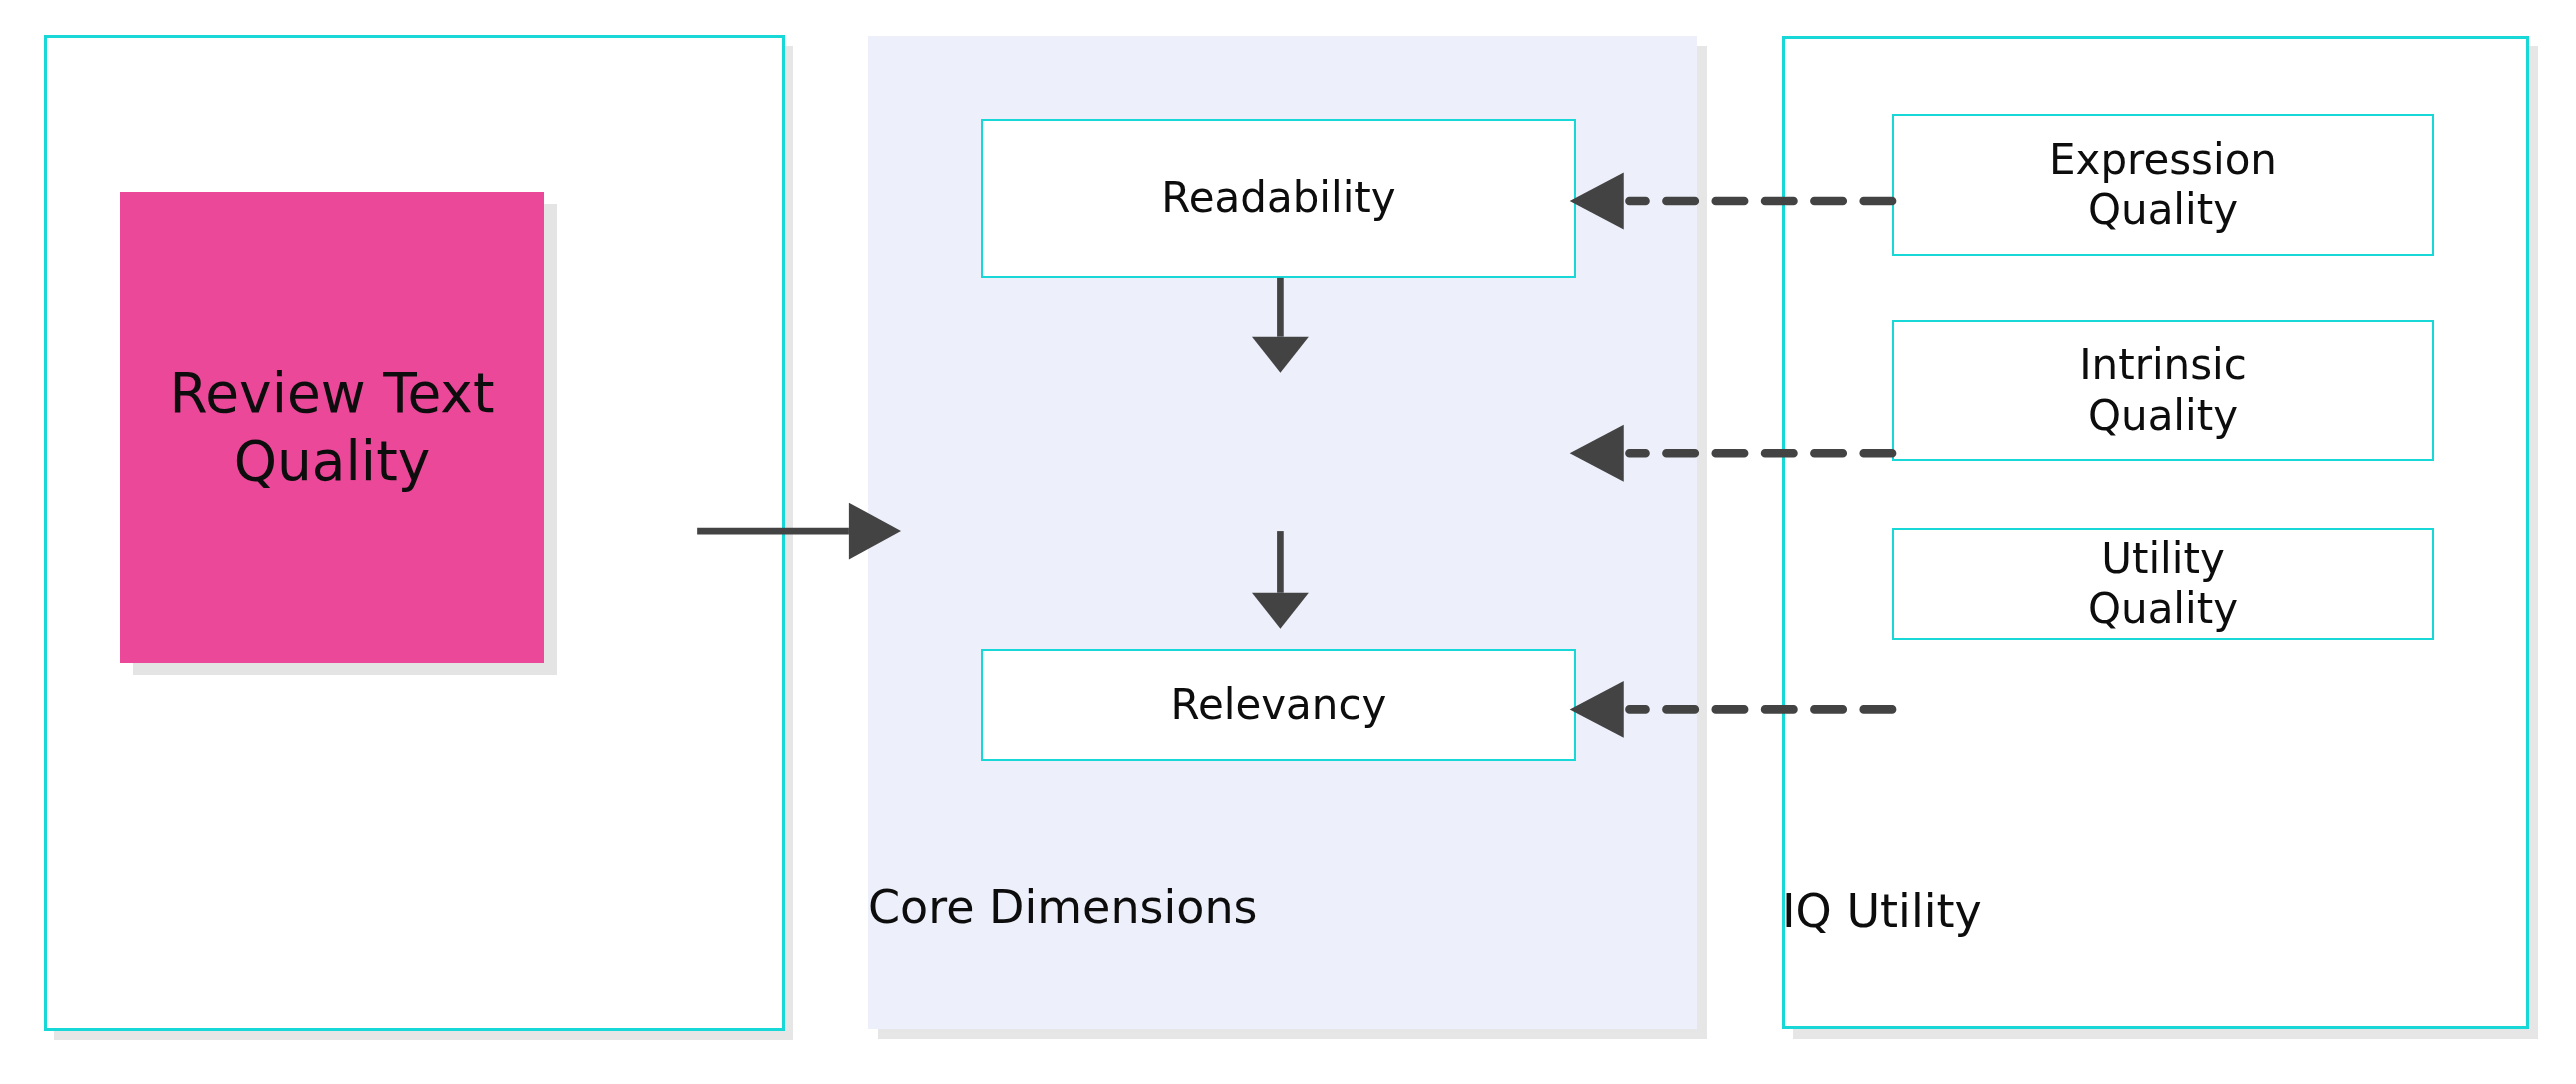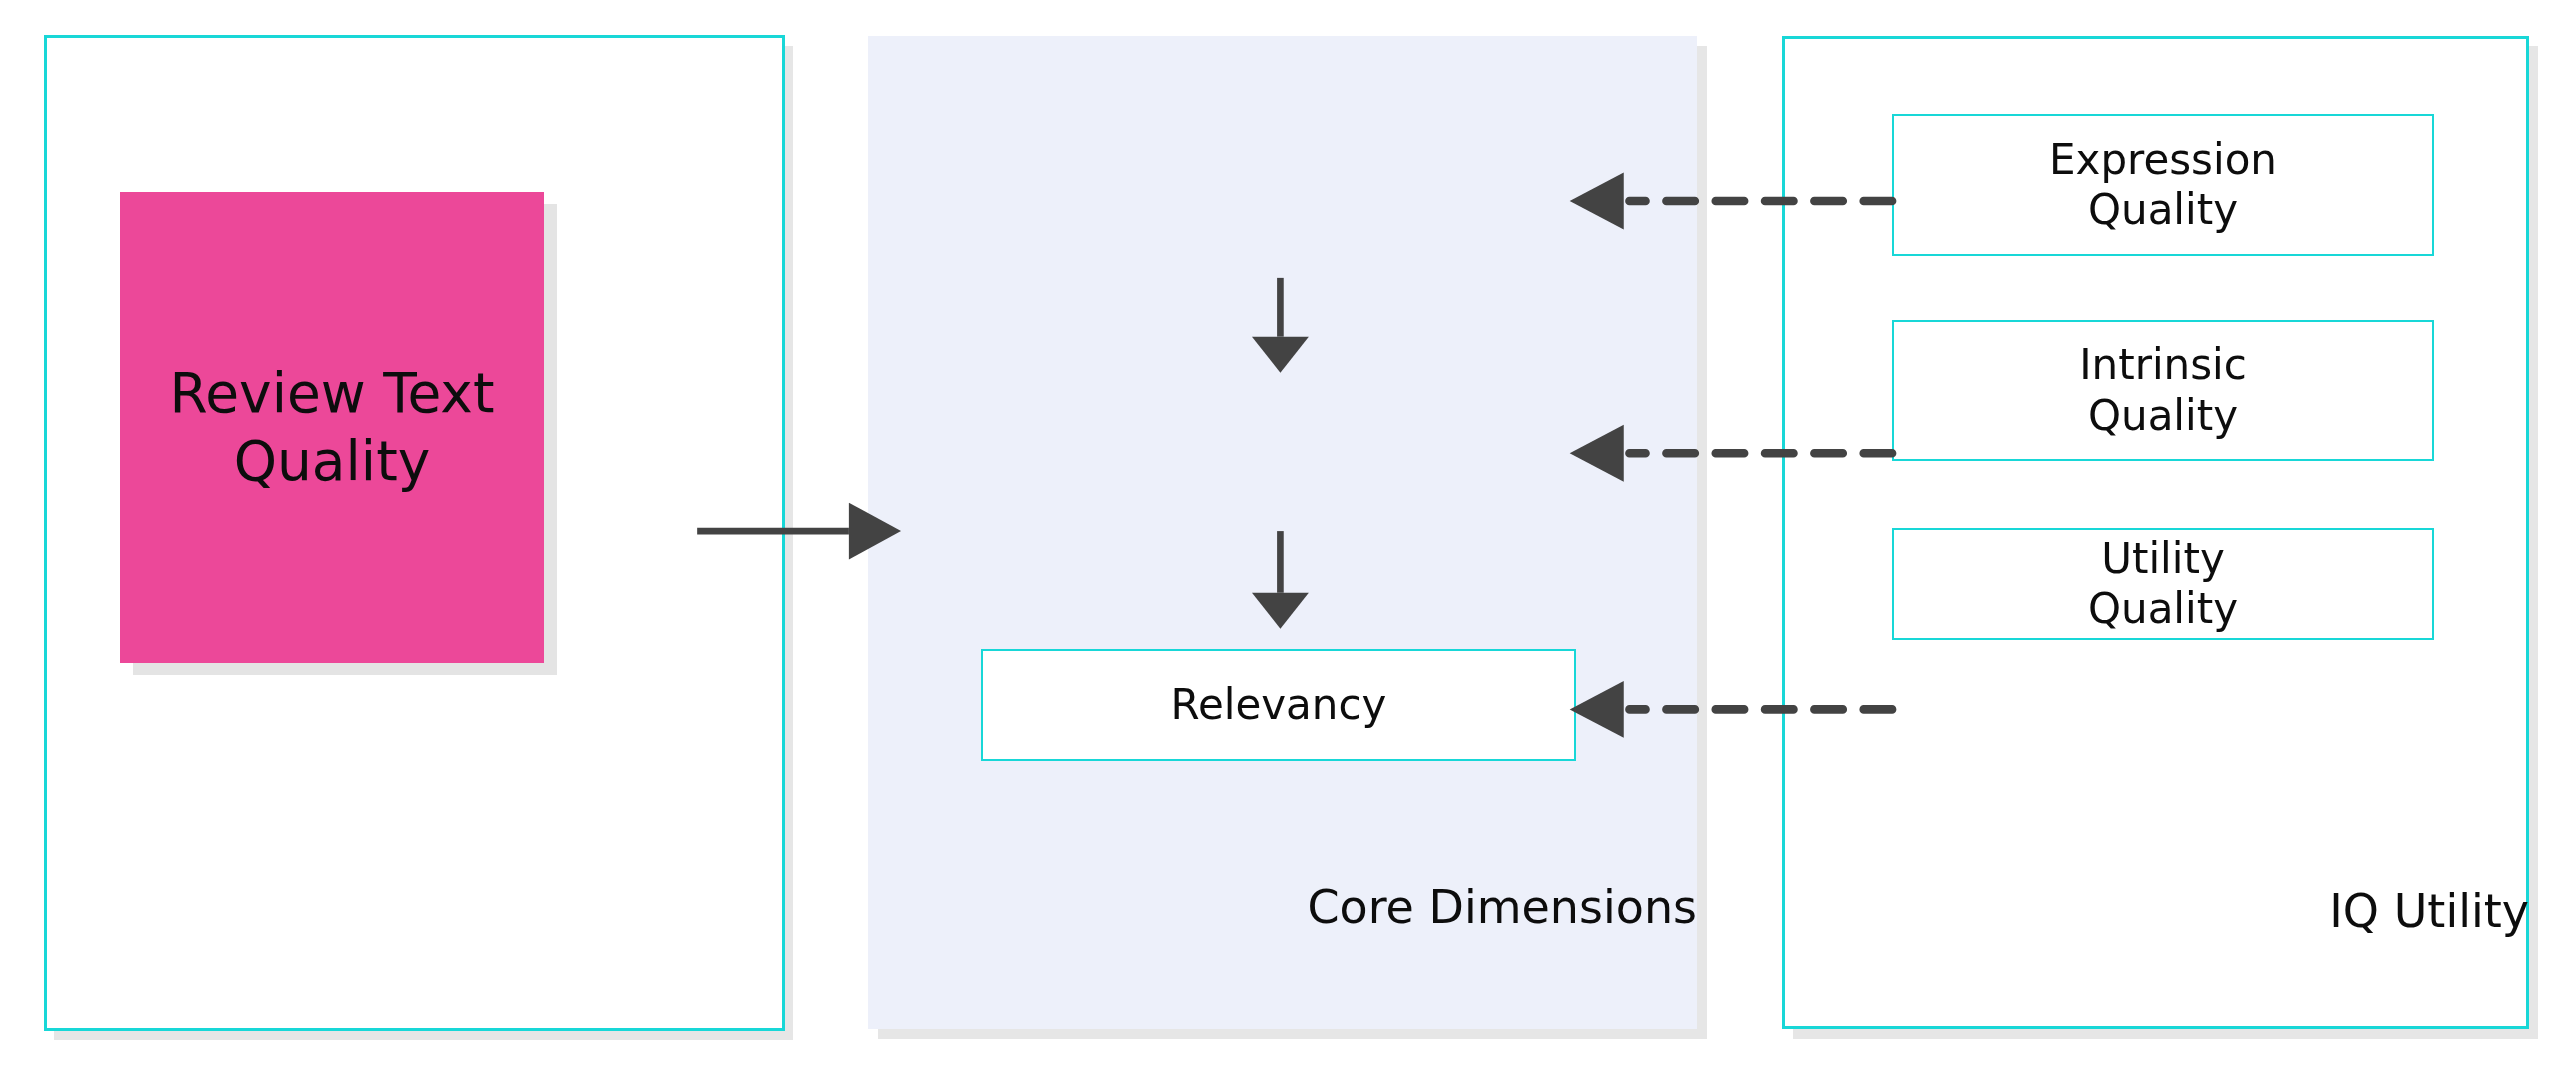--- a/index.html
+++ b/index.html
@@ -68,23 +68,22 @@
     text-align: center;
     line-height: 1.2;
     white-space: pre-line;
     font-family: "DejaVu Sans", sans-serif;
   }
 
   
   .caption {
     font-size: 46px;
     color: #0d0d0d;
-    text-align: right;
+    text-align: left;
     font-family: "DejaVu Sans", sans-serif;
-    padding-left: 42px;
   }
 
   
   .conn {
     overflow: visible;
   }
   .conn line.solid {
     stroke: #434343;
     stroke-width: 7;
   }
@@ -108,20 +107,23 @@
 
   <div class="abs source-shadow" style="left:133px; top:204px; width:424px; height:471px;"></div>
   <div class="abs source-box" style="left:120px; top:192px; width:424px; height:471px;">
     <span class="source-label">Review Text
 Quality</span>
   </div>
 
   <div class="abs panel-shadow" style="left:878px; top:46px; width:829px; height:993px;"></div>
   <div class="abs panel panel-fill" style="left:868px; top:36px; width:829px; height:993px;"></div>
 
+  <div class="abs node" style="left:981px; top:119px; width:595px; height:159px;">
+    <span class="node-label">Readability</span>
+  </div>
 
 
   <div class="abs node" style="left:981px; top:601px; width:595px; height:112px;margin-top:48px;">
     <span class="node-label">Relevancy</span>
   </div>
 
   <div class="abs caption" style="left:868px; top:880px; width:829px;">Core Dimensions</div>
 
   <div class="abs panel-shadow" style="left:1793px; top:46px; width:745px; height:993px;"></div>
   <div class="abs panel" style="left:1782px; top:36px; width:747px; height:993px;"></div>

